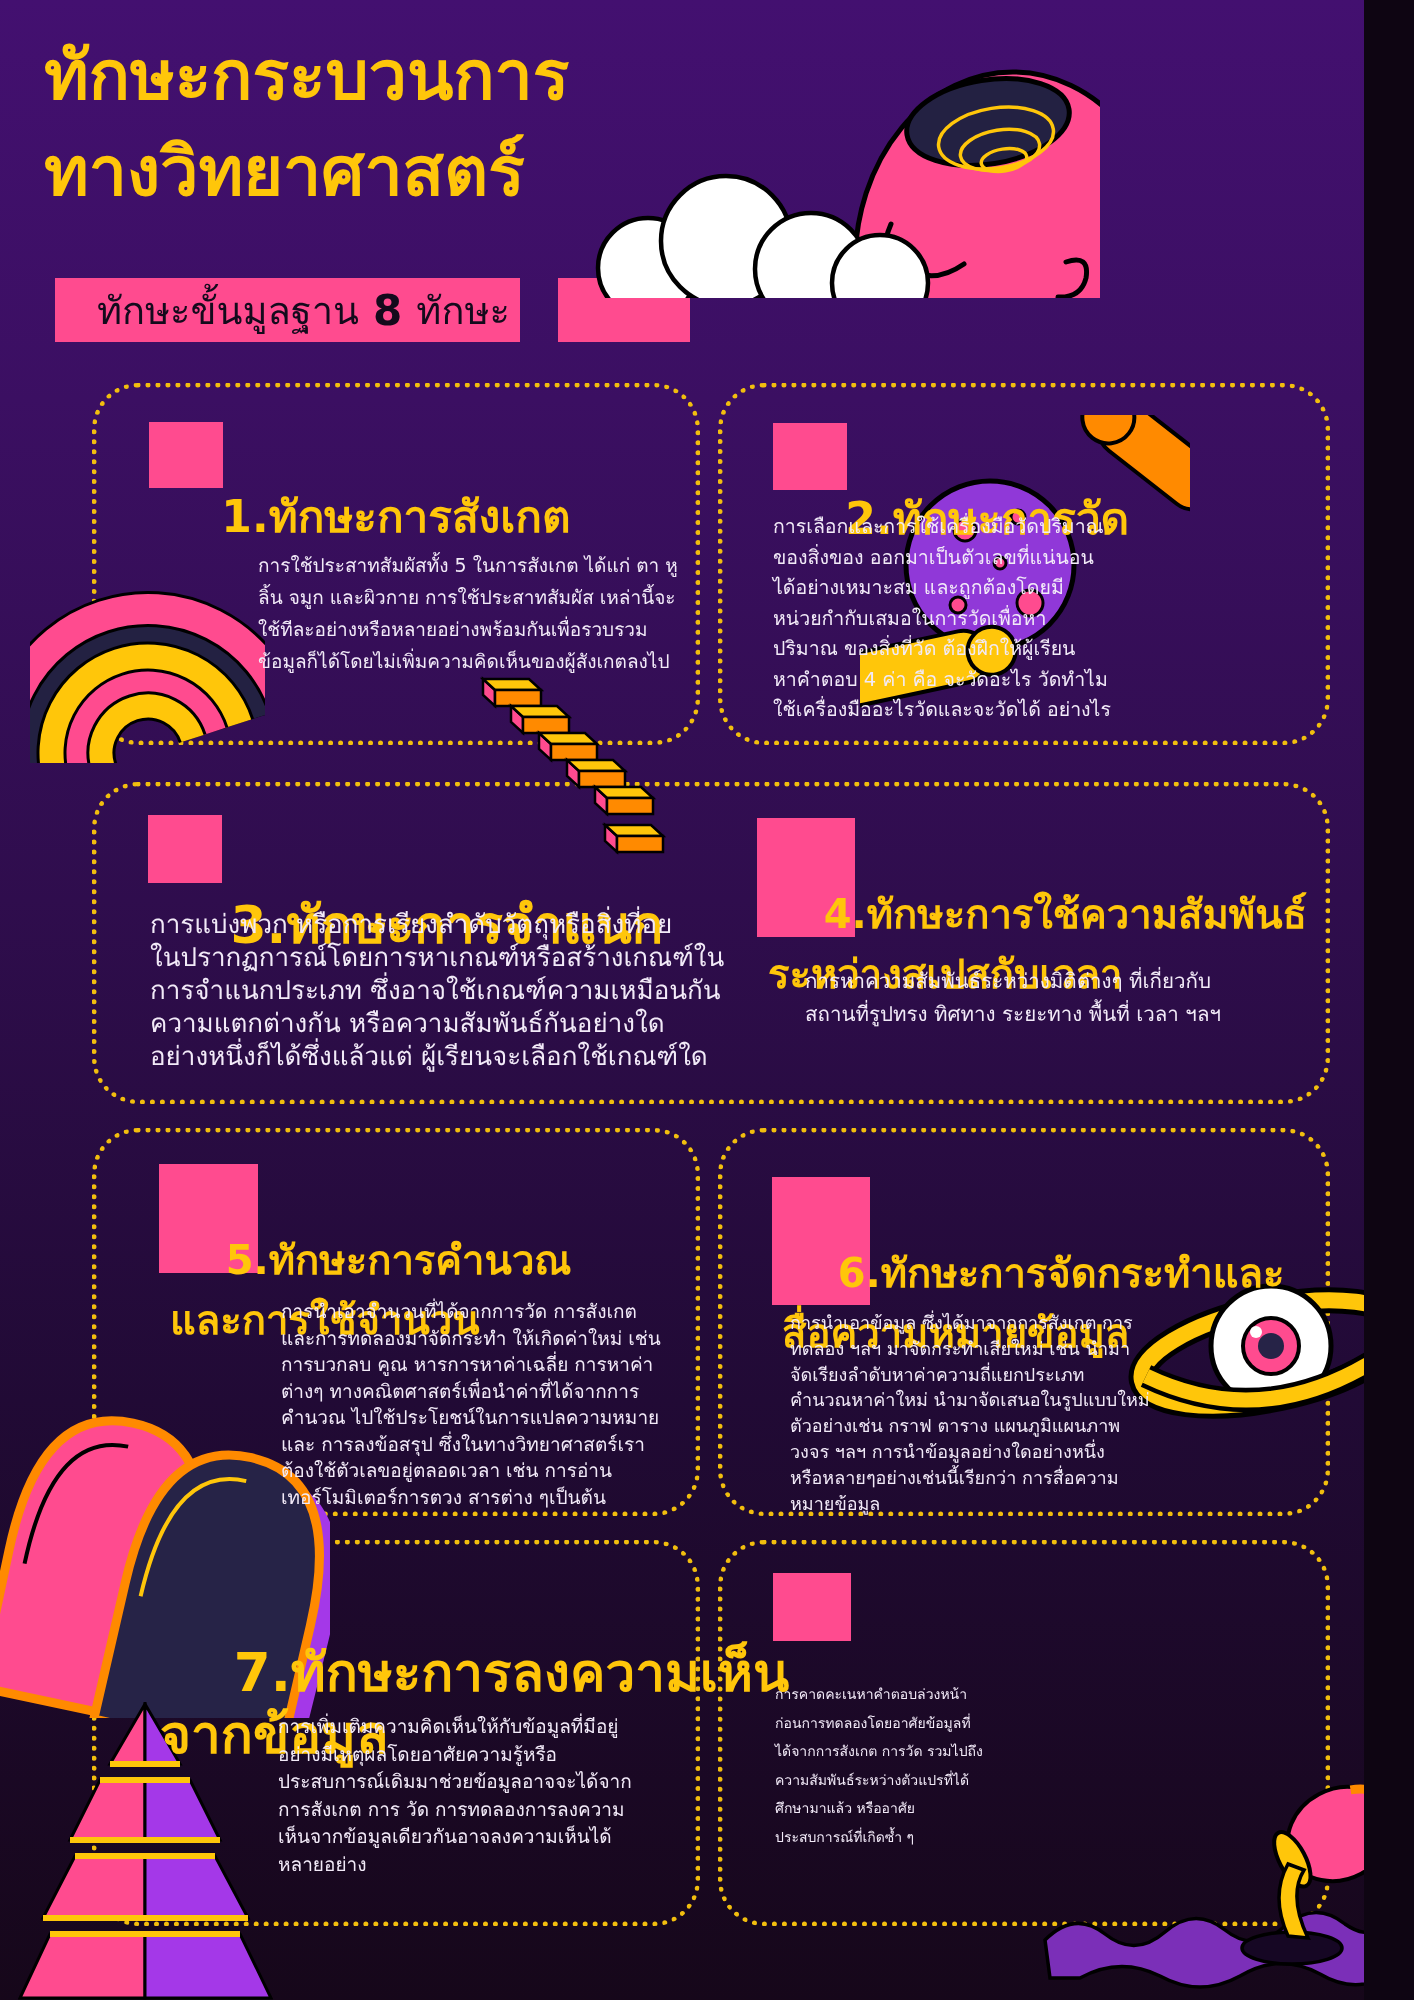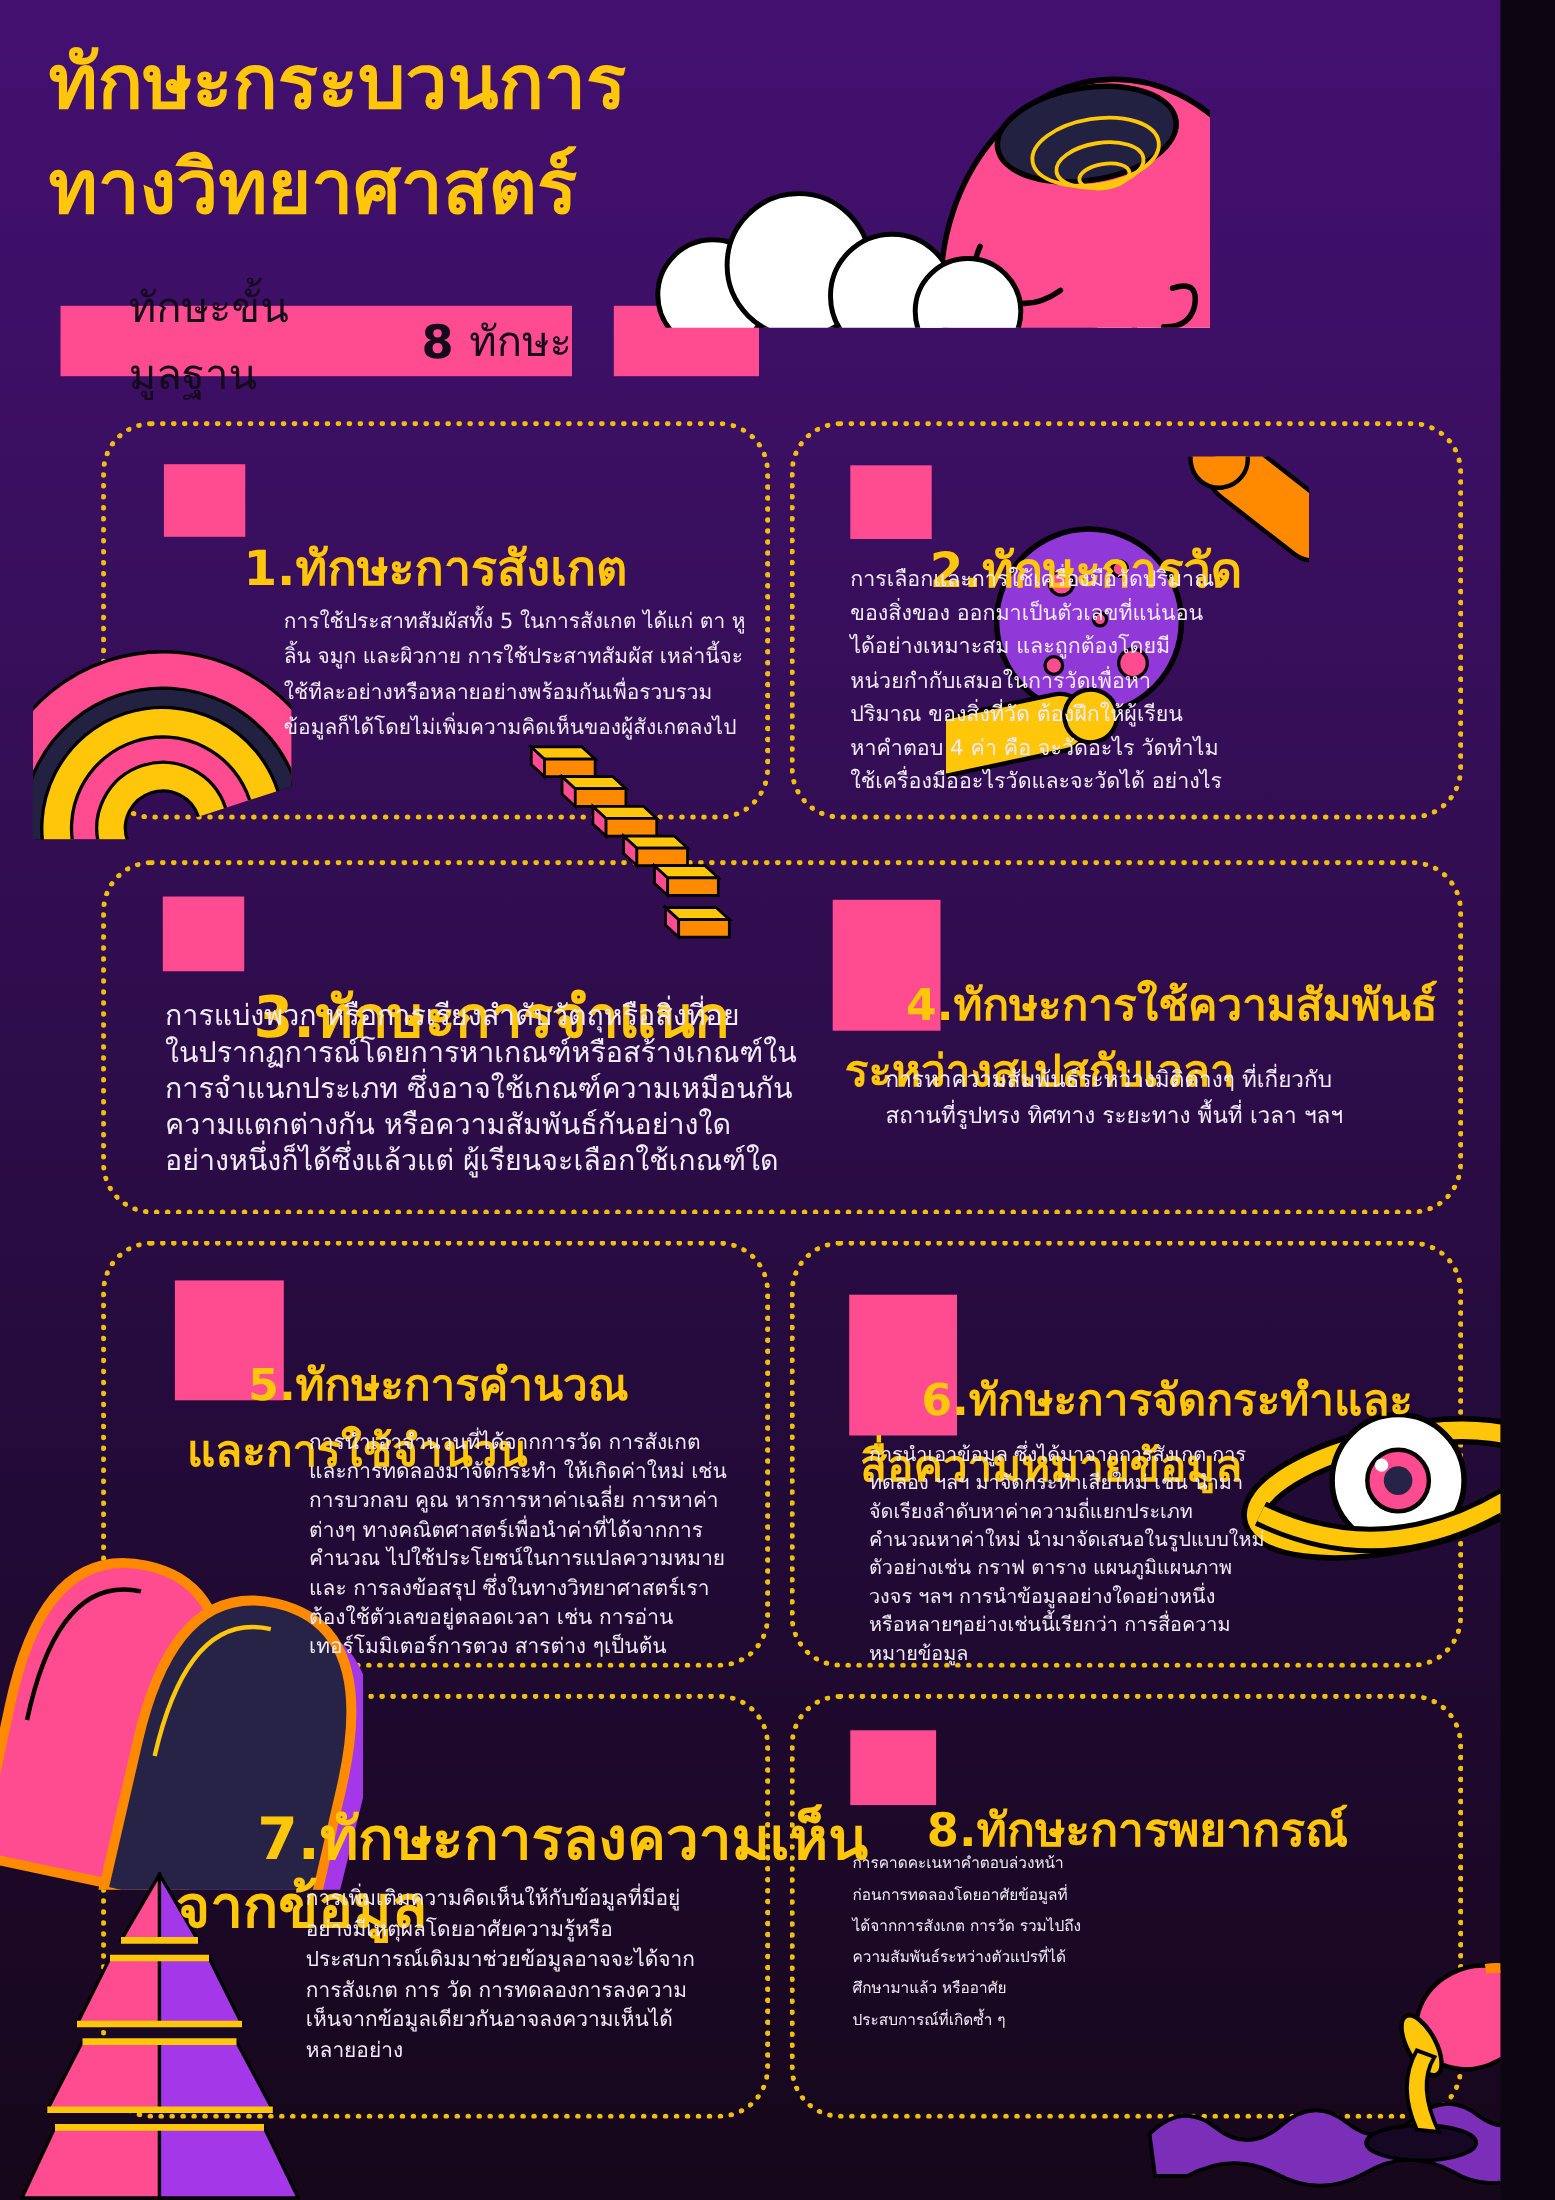--- a/index.html
+++ b/index.html
@@ -11,21 +11,21 @@
   .numbox{position:absolute;background:#ff4b8f;z-index:2}
   .card-title{position:absolute;z-index:3;color:#ffc60a;font-weight:700;white-space:pre}
   .card-title span{display:inline}
   .card-title .t2{display:block}
   .body{position:absolute;z-index:3;color:#f2eaf8;white-space:pre;font-weight:400}
   .illo{position:absolute;z-index:2}
   .main-title{position:absolute;left:44px;top:28px;z-index:3;color:#ffc60a;
     font-size:68px;font-weight:700;line-height:96px;white-space:pre}
   .main-title span{display:block}
   .banner{position:absolute;left:55px;top:278px;width:465px;height:64px;background:#ff4b8f;
-    z-index:3;display:flex;align-items:center;gap:14px;padding-left:62px;
+    z-index:3;display:flex;align-items:center;gap:14px;padding-left:42px;
     color:#140a1c;font-size:38px}
   .banner .b8{font-weight:700;font-size:42px}
   .banner-frag{position:absolute;left:558px;top:278px;width:132px;height:64px;background:#ff4b8f;z-index:1}
 </style>
 </head>
 <body>
 
 <div id="page">
 
   <h1 class="main-title"><span>ทักษะกระบวนการ</span><span>ทางวิทยาศาสตร์</span></h1>
@@ -139,23 +139,20 @@
     <span class="num">7.</span><span>ทักษะการลงความเห็น</span><span class="t2">จากข้อมูล</span>
   </h2>
   <p class="body" style="left:278px;top:1713px;font-size:19px;line-height:27.5px">การเพิ่มเติมความคิดเห็นให้กับข้อมูลที่มีอยู่
 อย่างมีเหตุผลโดยอาศัยความรู้หรือ
 ประสบการณ์เดิมมาช่วยข้อมูลอาจจะได้จาก
 การสังเกต การ วัด การทดลองการลงความ
 เห็นจากข้อมูลเดียวกันอาจลงความเห็นได้
 หลายอย่าง</p>
 
   <div class="numbox" style="left:773px;top:1573px;width:78px;height:68px"></div>
-  <h2 class="card-title" style="left:784px;top:1581px;font-size:42px">
-    <span class="num">8.</span><span>ทักษะการพยากรณ์</span><span class="t2"></span>
-  </h2>
   <p class="body" style="left:775px;top:1680px;font-size:14px;line-height:28.5px">การคาดคะเนหาคำตอบล่วงหน้า
 ก่อนการทดลองโดยอาศัยข้อมูลที่
 ได้จากการสังเกต การวัด รวมไปถึง
 ความสัมพันธ์ระหว่างตัวแปรที่ได้
 ศึกษามาแล้ว หรืออาศัย
 ประสบการณ์ที่เกิดซ้ำ ๆ</p>
 
   <svg class="illo" style="left:30px;top:548px" width="235" height="215" viewBox="0 0 235 215">
     <g transform="translate(118,205) rotate(-18)">
       <path d="M -142 0 A 142 142 0 0 1 142 0" fill="none" stroke="#000" stroke-width="40"></path>

